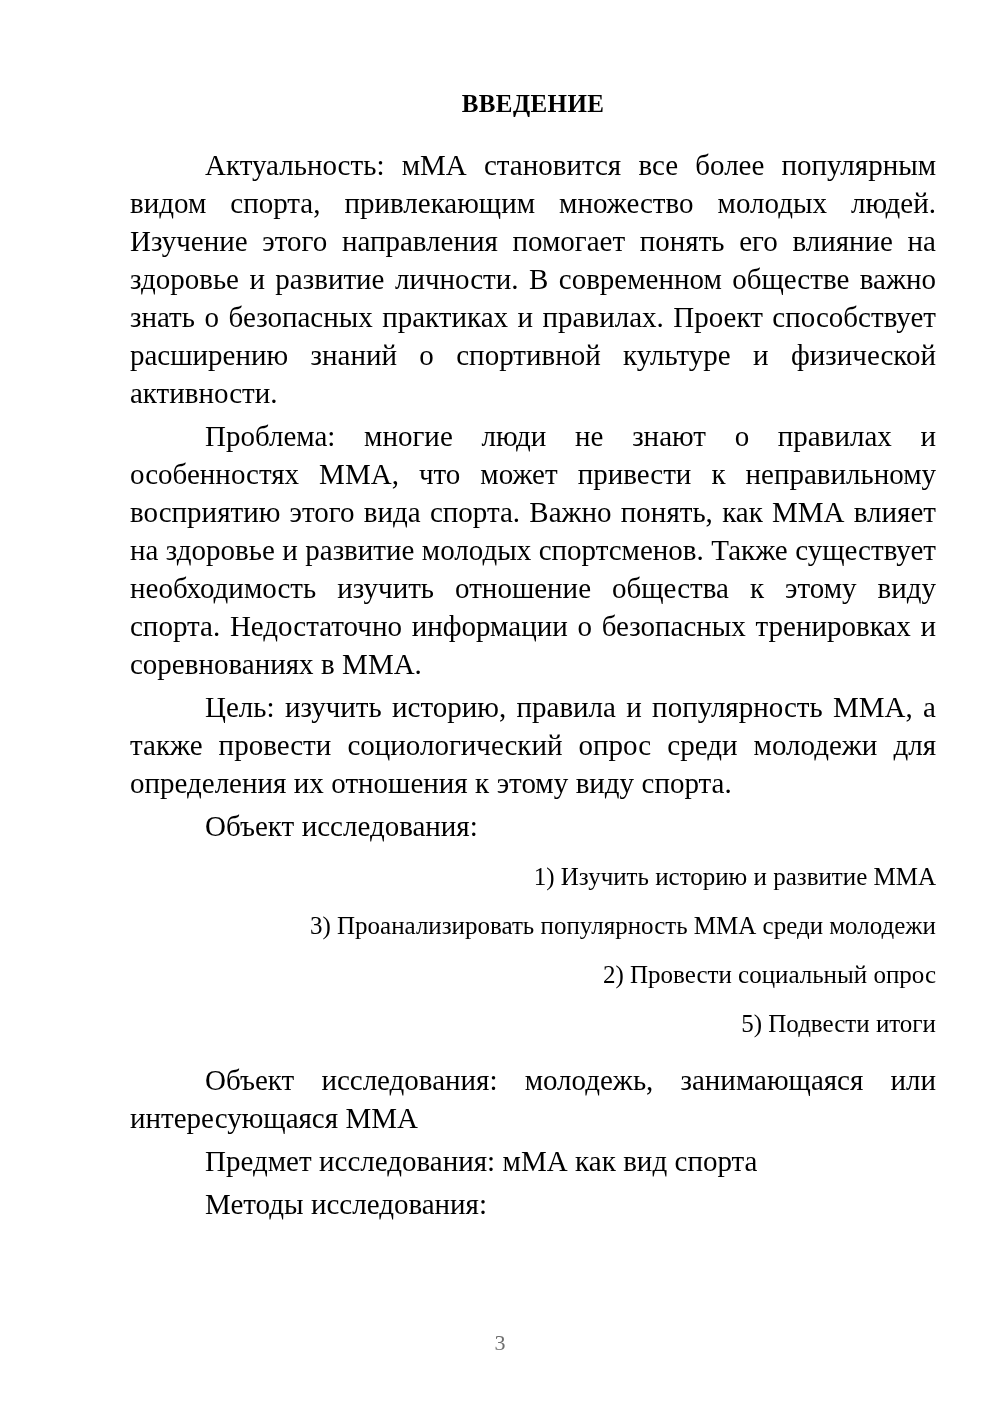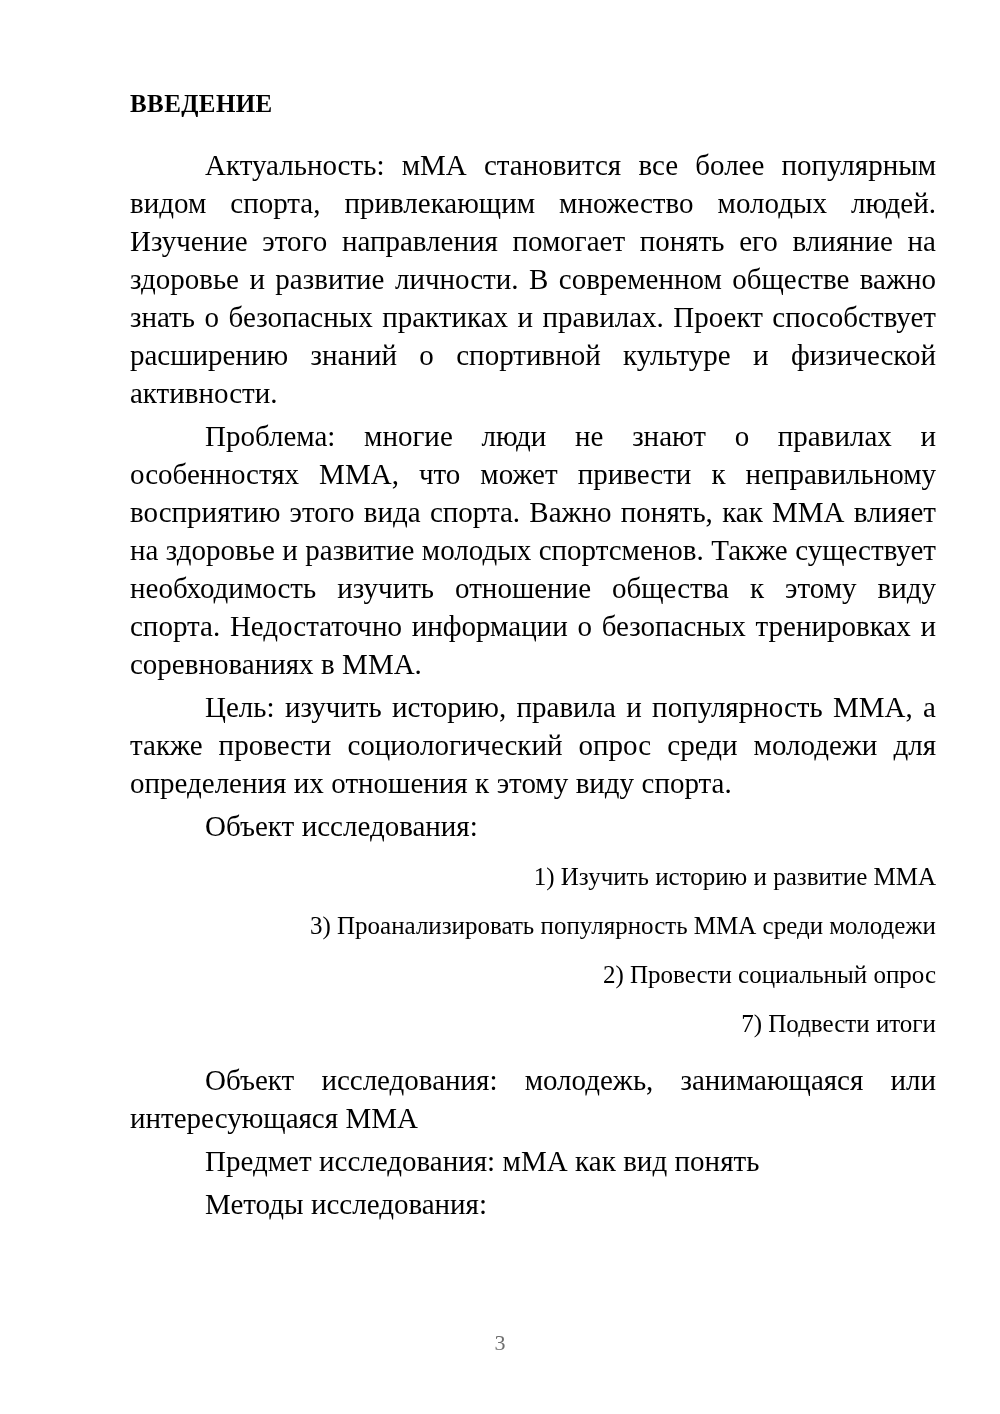--- a/index.html
+++ b/index.html
@@ -31,20 +31,21 @@
   .content {
     position: absolute;
     left: 130px;
     top: 88px;
     width: 806px;
   }
 
   .doc-heading {
     font-size: 25px;
     font-weight: bold;
+    text-align: center;
     letter-spacing: 0.4px;
     margin: 0 0 27px 0;
     line-height: 1.25;
   }
 
   .para {
     font-size: 29px;
     line-height: 38px;
     text-align: justify;
     text-justify: inter-word;
@@ -107,26 +108,26 @@
     <p class="para">Проблема: многие люди не знают о правилах и особенностях ММА, что может привести к неправильному восприятию этого вида спорта. Важно понять, как ММА влияет на здоровье и развитие молодых спортсменов. Также существует необходимость изучить отношение общества к этому виду спорта. Недостаточно информации о безопасных тренировках и соревнованиях в ММА.</p>
 
     <p class="para">Цель: изучить историю, правила и популярность ММА, а также провести социологический опрос среди молодежи для определения их отношения к этому виду спорта.</p>
 
     <p class="para tight">Объект исследования:</p>
 
     <ul class="list">
       <li class="list-item">1) Изучить историю и развитие ММА</li>
       <li class="list-item">3) Проанализировать популярность ММА среди молодежи</li>
       <li class="list-item">2) Провести социальный опрос</li>
-      <li class="list-item">7) Подвести итоги</li>
+      <li class="list-item">5) Подвести итоги</li>
     </ul>
 
     <p class="para gap-before">Объект исследования: молодежь, занимающаяся или интересующаяся ММА</p>
 
-    <p class="para">Предмет исследования: мМА как вид понять</p>
+    <p class="para">Предмет исследования: мМА как вид спорта</p>
 
 
     <p class="para">Методы исследования:</p>
 
   </div>
 
   <div class="page-number">3</div>
 
 </div>
 

